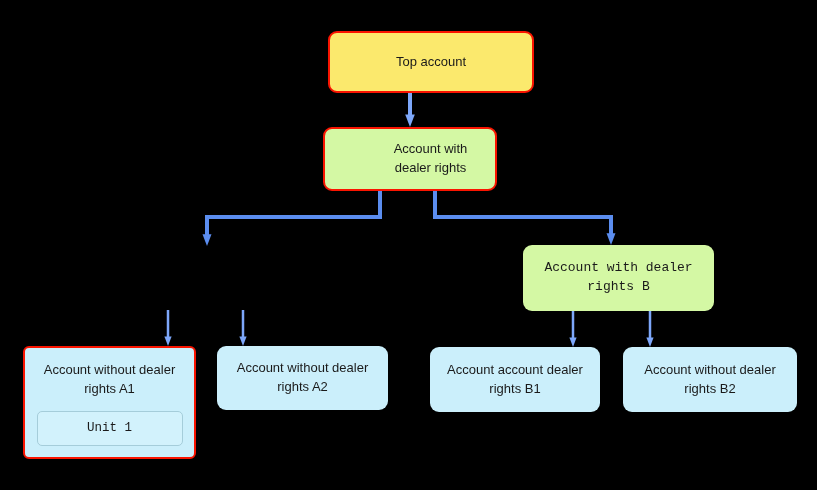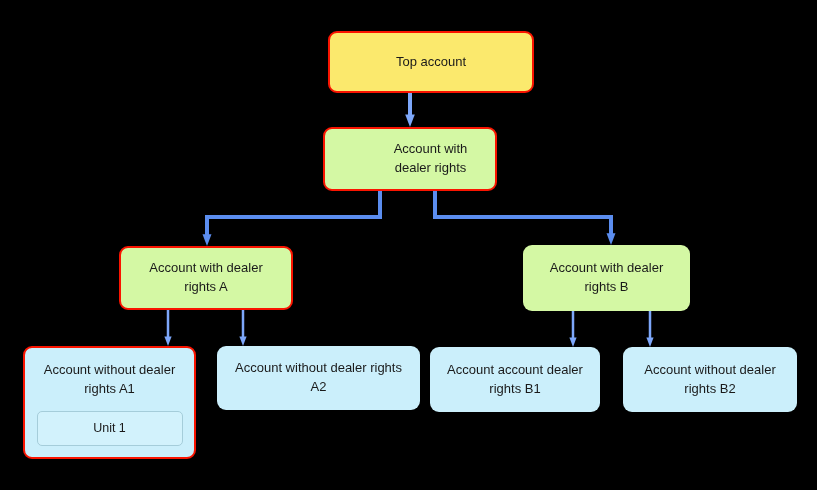--- a/index.html
+++ b/index.html
@@ -16,29 +16,30 @@
     position:absolute;box-sizing:border-box;
     border-radius:9px;
     display:flex;align-items:center;justify-content:center;
     text-align:center;font-size:13px;line-height:1.45;
   }
   .node .lbl{padding:0 12px;}
   .hl{border:2px solid var(--highlight-border,#f91400);}
   .fill-yellow{background:var(--top-fill,#fbe96d);}
   .fill-green{background:var(--dealer-fill,#d4f8a4);}
   .fill-blue{background:var(--leaf-fill,#cbeffb);}
-  .node.with-unit{flex-direction:column;padding:0 10px 11px;}
+  .node.with-unit{flex-direction:column;padding:0 10px 11px;border-radius:6px;}
   .node.with-unit .lbl{flex:1;display:flex;align-items:center;justify-content:center;padding:0;}
   .unit{
     flex:none;width:146px;height:35px;box-sizing:border-box;
     background:var(--unit-fill,#d2f2fc);
     border:1px solid var(--unit-border,#a5cdda);
     border-radius:5px;
     display:flex;align-items:center;justify-content:center;
     font-size:12.5px;
+    font-family:Liberation Mono, monospace;
   }
   .arrow{fill:none;stroke-linejoin:miter;}
   .arrow.light{stroke:var(--arrow-light,#7da7fa);}
   .arrow.dark{stroke:var(--arrow-dark,#5b8def);}
   .w4{stroke-width:4px;}
   .w25{stroke-width:2.5px;}
   marker path.head-light{fill:var(--arrow-light,#7da7fa);}
   marker path.head-dark{fill:var(--arrow-dark,#5b8def);}
 </style>
 </head>
@@ -68,35 +69,32 @@
   </svg>
 
   <div class="node fill-yellow hl" style="left:307px;top:31px;width:206px;height:62px;margin-left:21px;">
     <span class="lbl">Top account</span>
   </div>
 
   <div class="node fill-green hl" style="left:323px;top:127px;width:174px;height:64px;padding-left:41px;">
     <span class="lbl">Account with dealer rights</span>
   </div>
 
-  <div class="node fill-green hl" style="left:119px;top:246px;width:174px;height:64px;">
-    <span class="lbl">Account with dealer rights A</span>
-  </div>
-  <div class="node fill-green" style="left:523px;top:245px;width:167px;height:66px;">
+  <div class="node fill-green" style="left:523px;top:245px;width:191px;height:66px;font-family:Liberation Mono, monospace;">
     <span class="lbl">Account with dealer rights B</span>
   </div>
 
   <div class="node fill-blue hl with-unit" style="left:23px;top:346px;width:173px;height:113px;">
     <span class="lbl">Account without dealer rights A1</span>
     <div class="unit">
       <span>Unit 1</span>
     </div>
   </div>
 
-  <div class="node fill-blue" style="left:217px;top:346px;width:203px;height:64px;">
+  <div class="node fill-blue" style="left:217px;top:346px;width:171px;height:64px;">
     <span class="lbl">Account without dealer rights A2</span>
   </div>
 
   <div class="node fill-blue" style="left:430px;top:347px;width:170px;height:65px;">
     <span class="lbl">Account account dealer rights B1</span>
   </div>
 
   <div class="node fill-blue" style="left:623px;top:347px;width:174px;height:65px;justify-content:center;">
     <span class="lbl">Account without dealer rights B2</span>
   </div>

